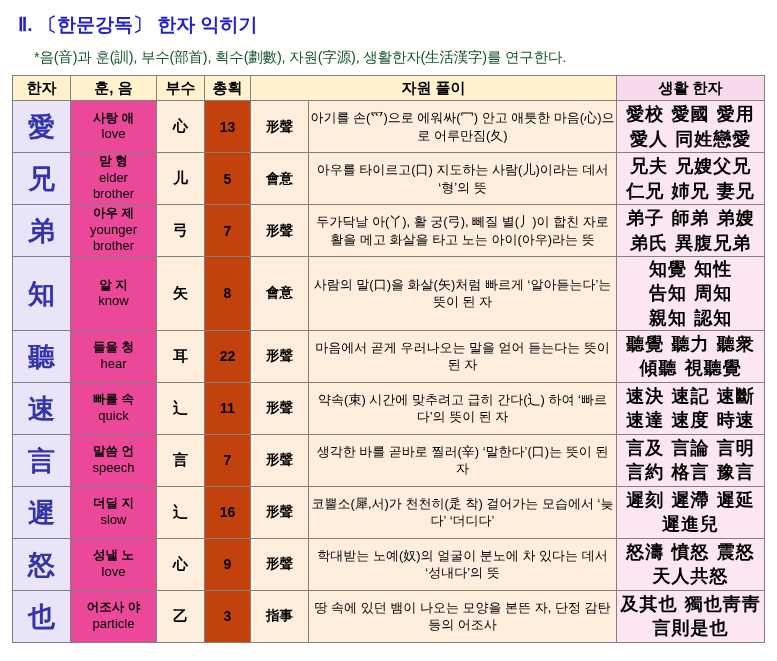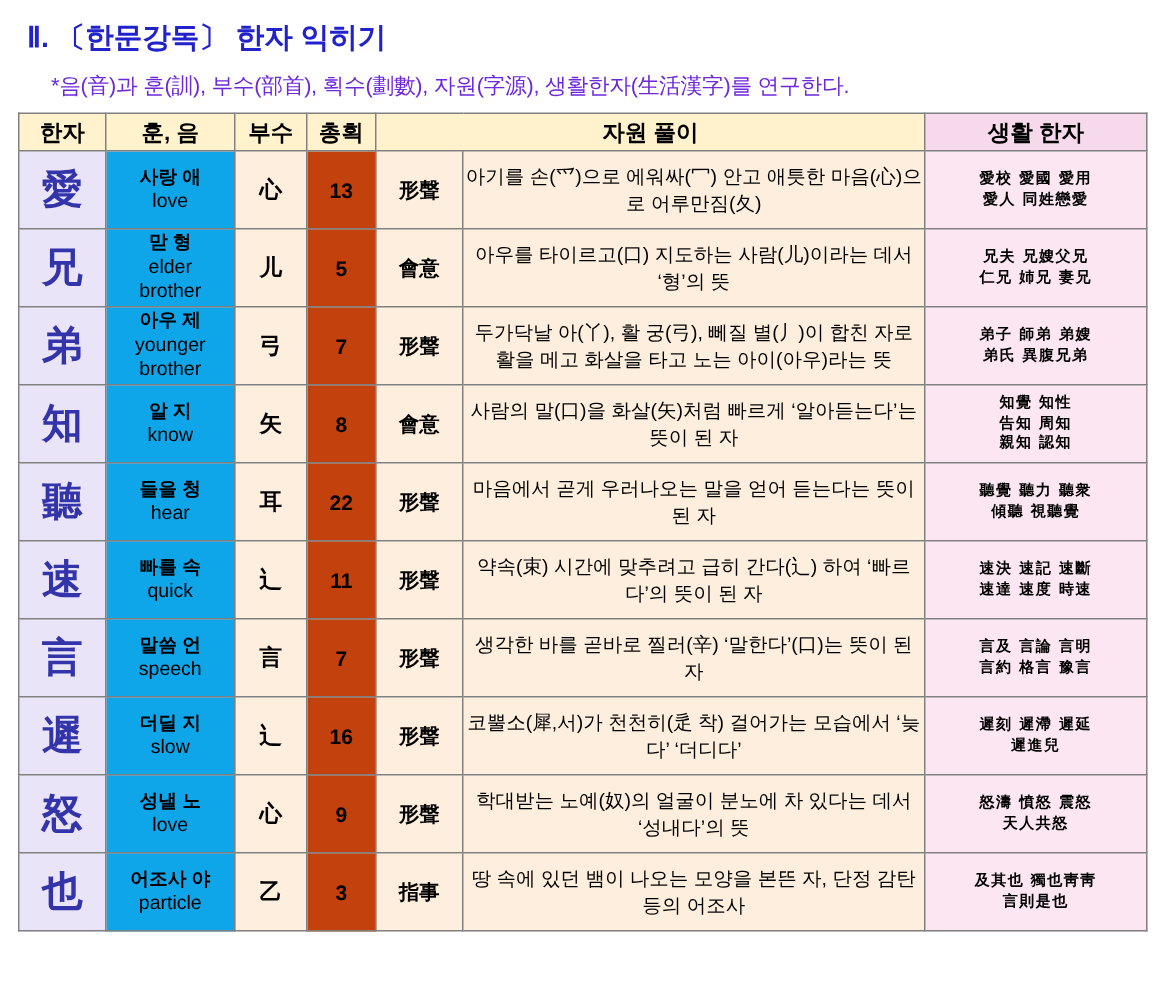--- a/index.html
+++ b/index.html
@@ -23,21 +23,21 @@
   }
   .doc-title {
     font-size: 19px;
     font-weight: bold;
     color: #2222cc;
     letter-spacing: 0px;
     margin: 2px 0 0 6px;
   }
   .doc-subtitle {
     font-size: 14.5px;
-    color: #6d28d9;
+    color: #14532d;
     margin: 10px 0 8px 22px;
     letter-spacing: -0.2px;
   }
   table.hanja {
     border-collapse: collapse;
     width: 752px;
     margin: 0 auto;
     table-layout: fixed;
   }
   table.hanja th, table.hanja td {
@@ -67,21 +67,21 @@
 
   td.cell-hanja {
     background: #e9e4f7;
     font-size: 27px;
     font-weight: bold;
     color: #3333aa;
     font-family: "DejaVu Sans", "Liberation Sans", sans-serif;
     line-height: 1.1;
   }
   td.cell-meaning {
-    background: #0ea5e9;
+    background: #ec4899;
     font-size: 12.5px;
     line-height: 1.25;
     padding: 2px 1px;
   }
   td.cell-meaning .kor {
     font-weight: bold;
     font-size: 12.5px;
     display: block;
   }
   td.cell-meaning .eng {
@@ -108,21 +108,21 @@
   }
   td.cell-origin {
     background: #fdeedd;
     font-size: 13px;
     line-height: 1.35;
     text-align: left;
     padding: 2px 6px;
   }
   td.cell-life {
     background: #fbe6f2;
-    font-size: 10px;
+    font-size: 18px;
     font-weight: bold;
     line-height: 1.35;
     font-family: "DejaVu Sans", "Liberation Sans", sans-serif;
     padding: 2px 2px;
     letter-spacing: 1px;
   }
   tbody tr { height: 52px; }
 </style>
 </head>
 <body>

